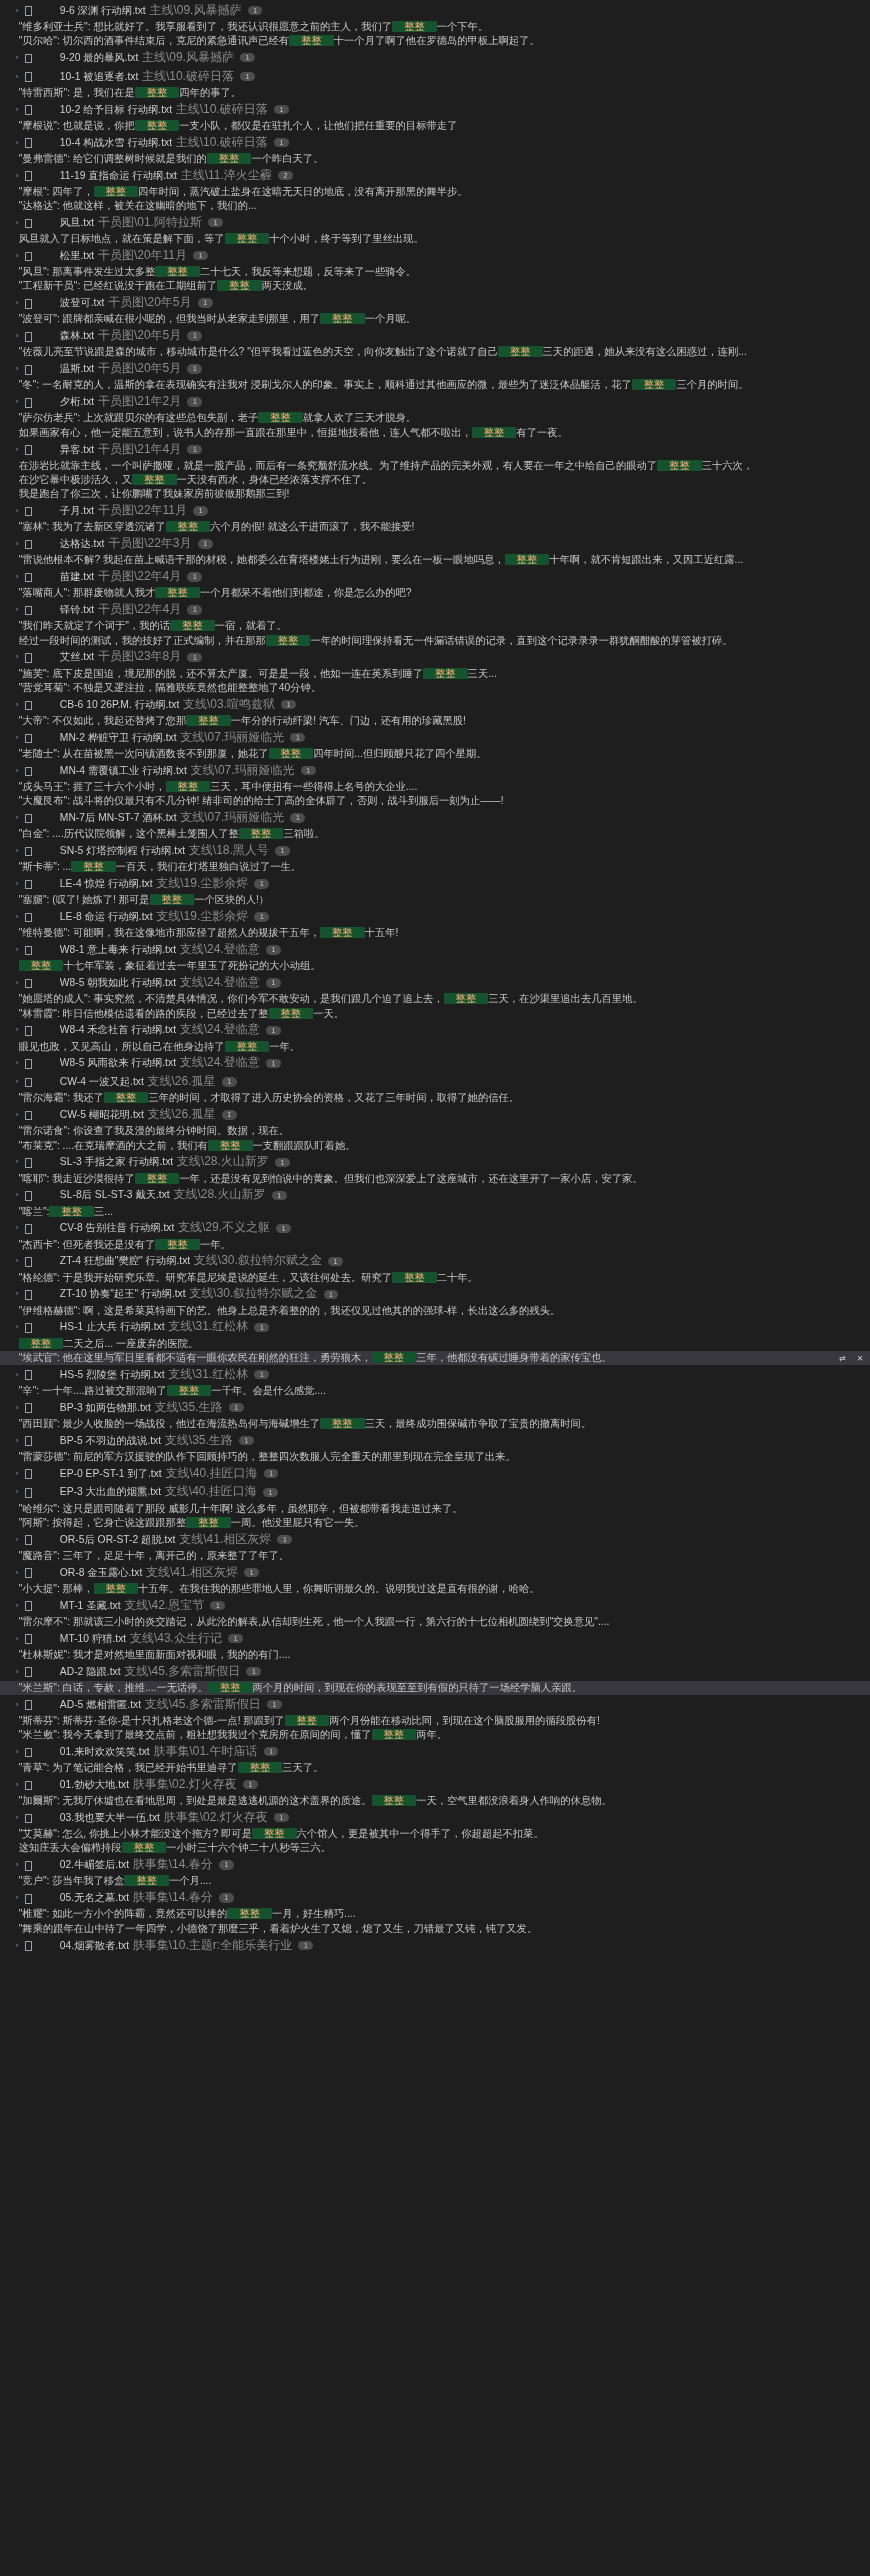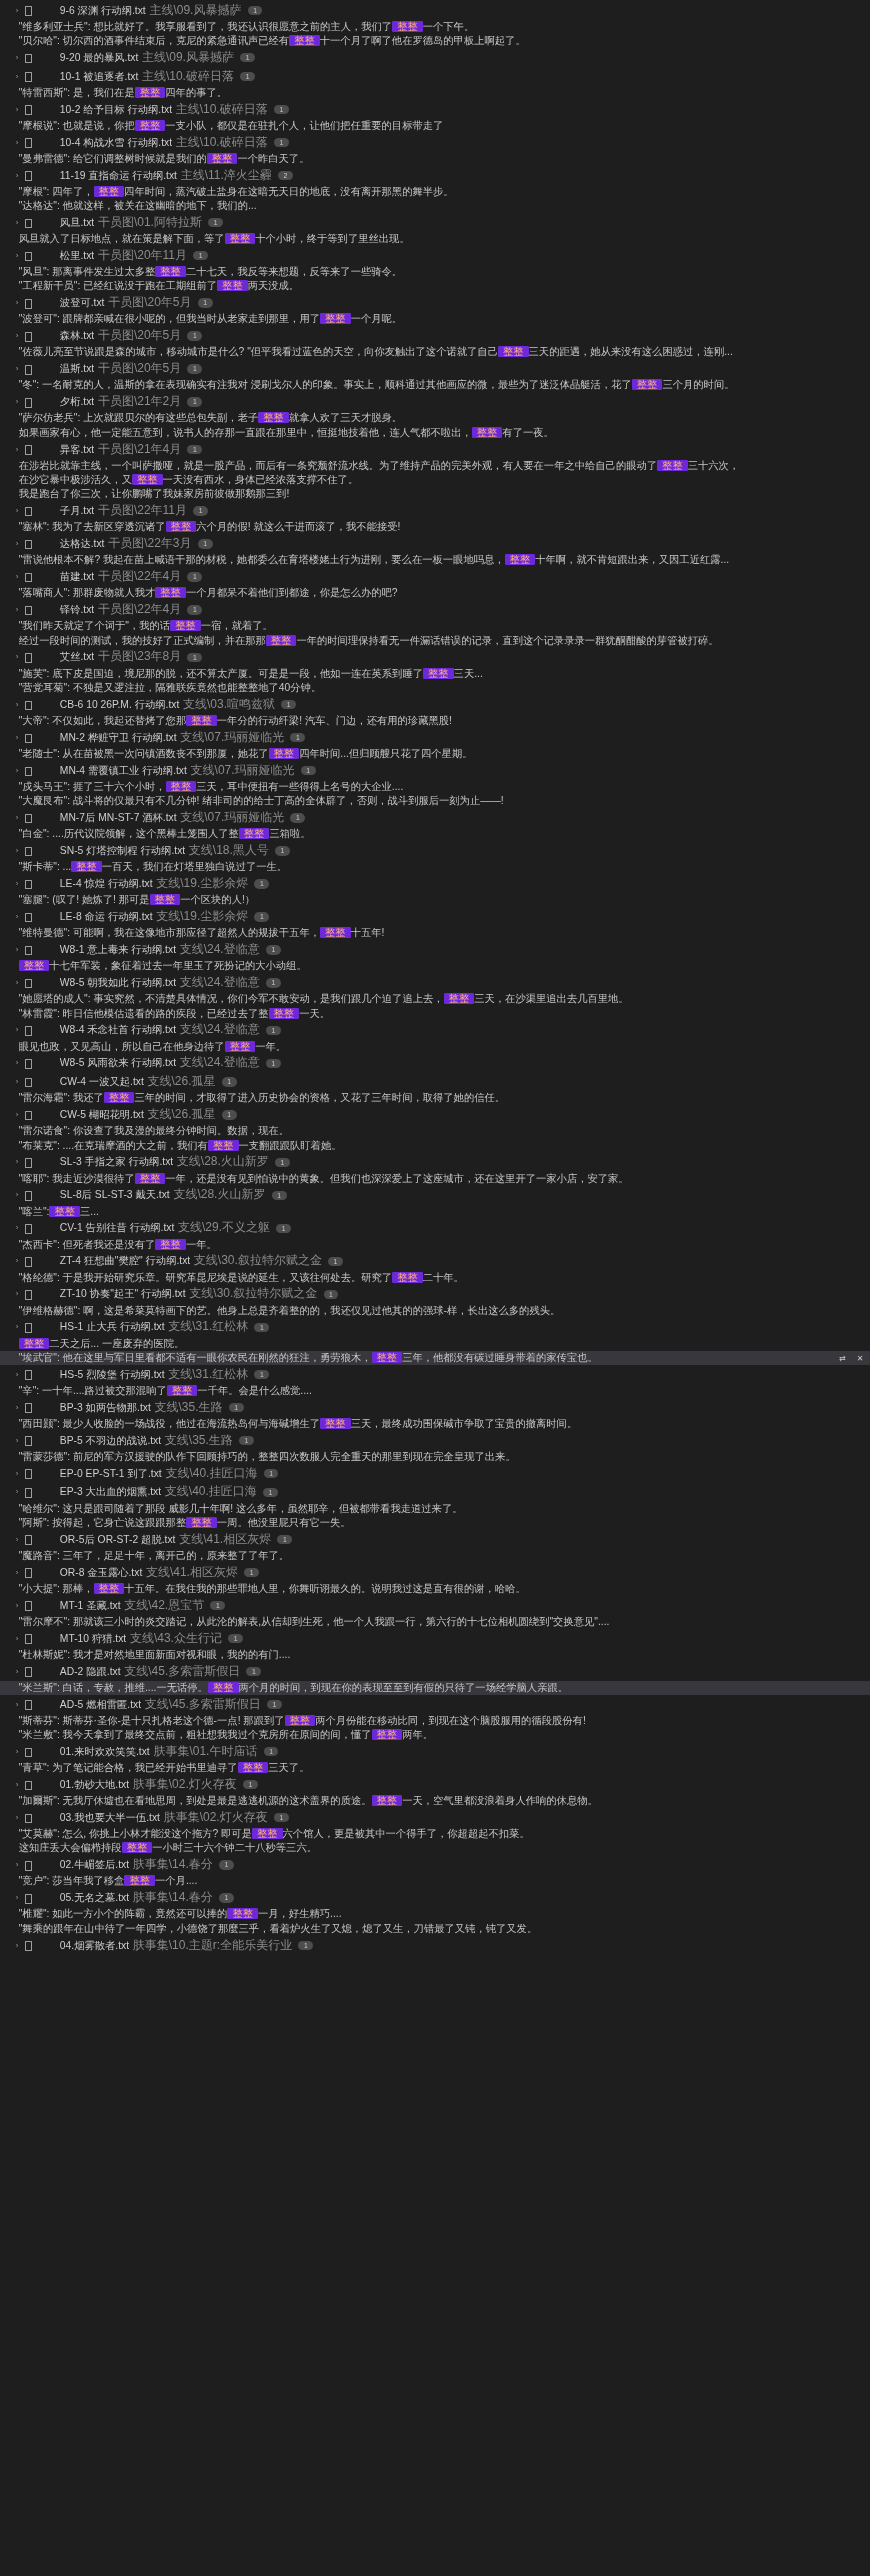--- a/index.html
+++ b/index.html
@@ -78,24 +78,24 @@
   .snippet {
     font-size: 10.3px;
     line-height: 14.3px;
     color: #c8c8c8;
     padding-left: 18.7px;
     white-space: nowrap;
     overflow: hidden;
     text-overflow: ellipsis;
   }
   .hl {
-    background: #6d28d9;
+    background: #14532d;
     color: #ffb07a;
     border-radius: 1.2px;
-    padding: 0 5px;
+    padding: 0 12px;
   }
   .row-actions {
     position: absolute;
     right: 5px;
     top: 50%;
     transform: translateY(-50%);
     display: flex;
     gap: 7.5px;
     align-items: center;
     color: #c5c5c5;
@@ -629,21 +629,21 @@
       </div>
       <div class="snippet-wrap">
         <div class="snippet">"喀兰":<span class="hl">整整</span>三...</div>
       </div>
     </div>
     <div class="group">
       <div class="result-item">
         <div class="file-line">
           <span class="chev">›</span>
           <span class="file-icon"></span>
-          <span class="fname">CV-1 告别往昔 行动纲.txt</span>
+          <span class="fname">CV-8 告别往昔 行动纲.txt</span>
           <span class="fpath">支线\29.不义之躯</span>
           <span class="badge">1</span>
         </div>
       </div>
       <div class="snippet-wrap">
         <div class="snippet">"杰西卡": 但死者我还是没有了<span class="hl">整整</span>一年。</div>
       </div>
     </div>
     <div class="group">
       <div class="result-item">

